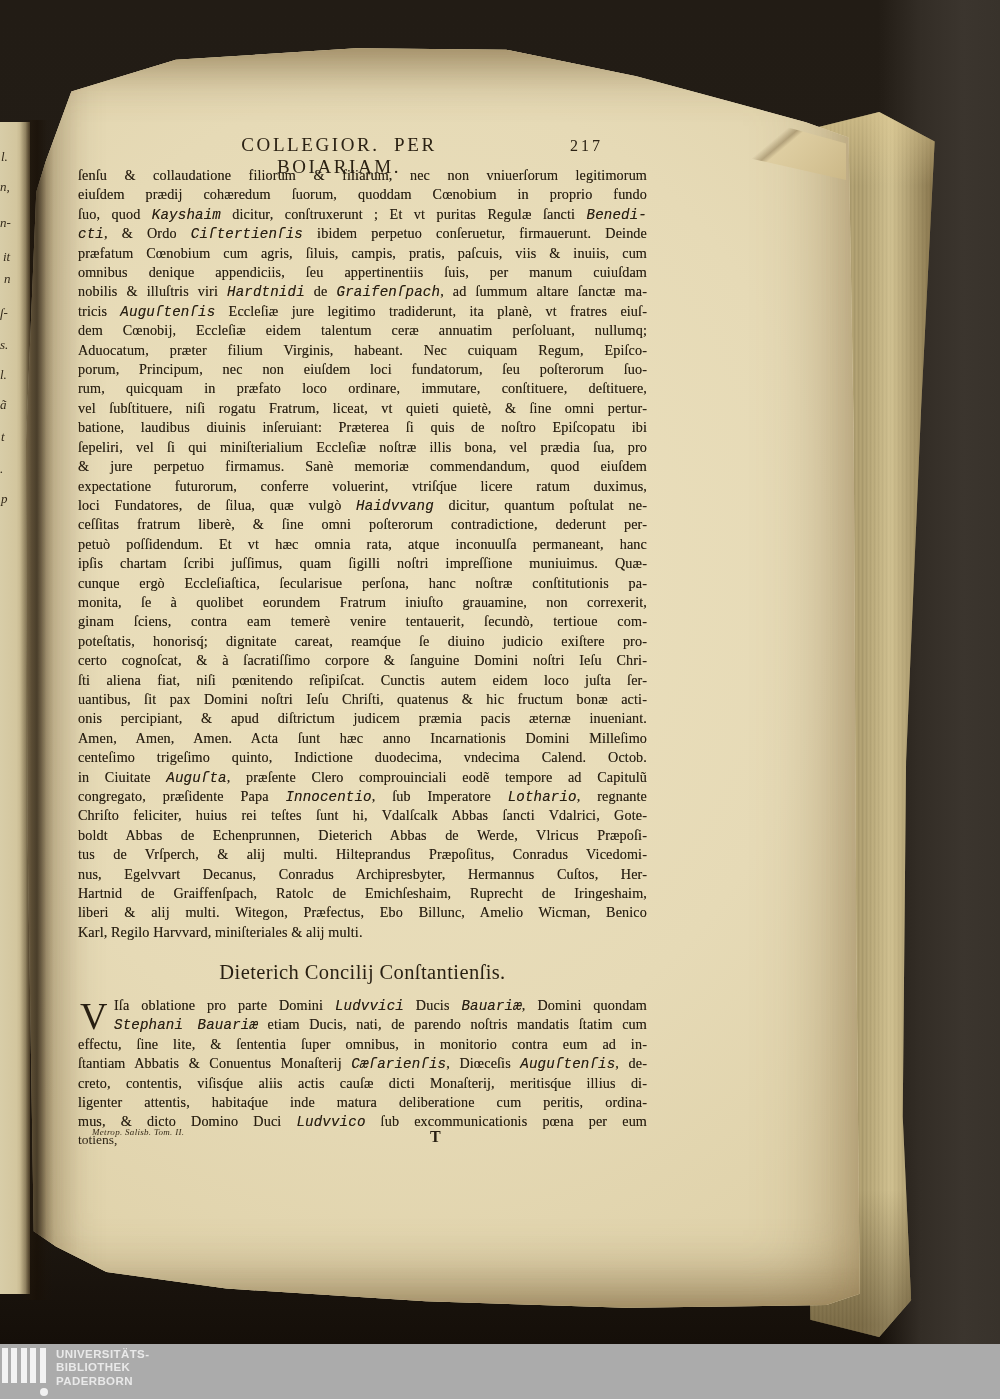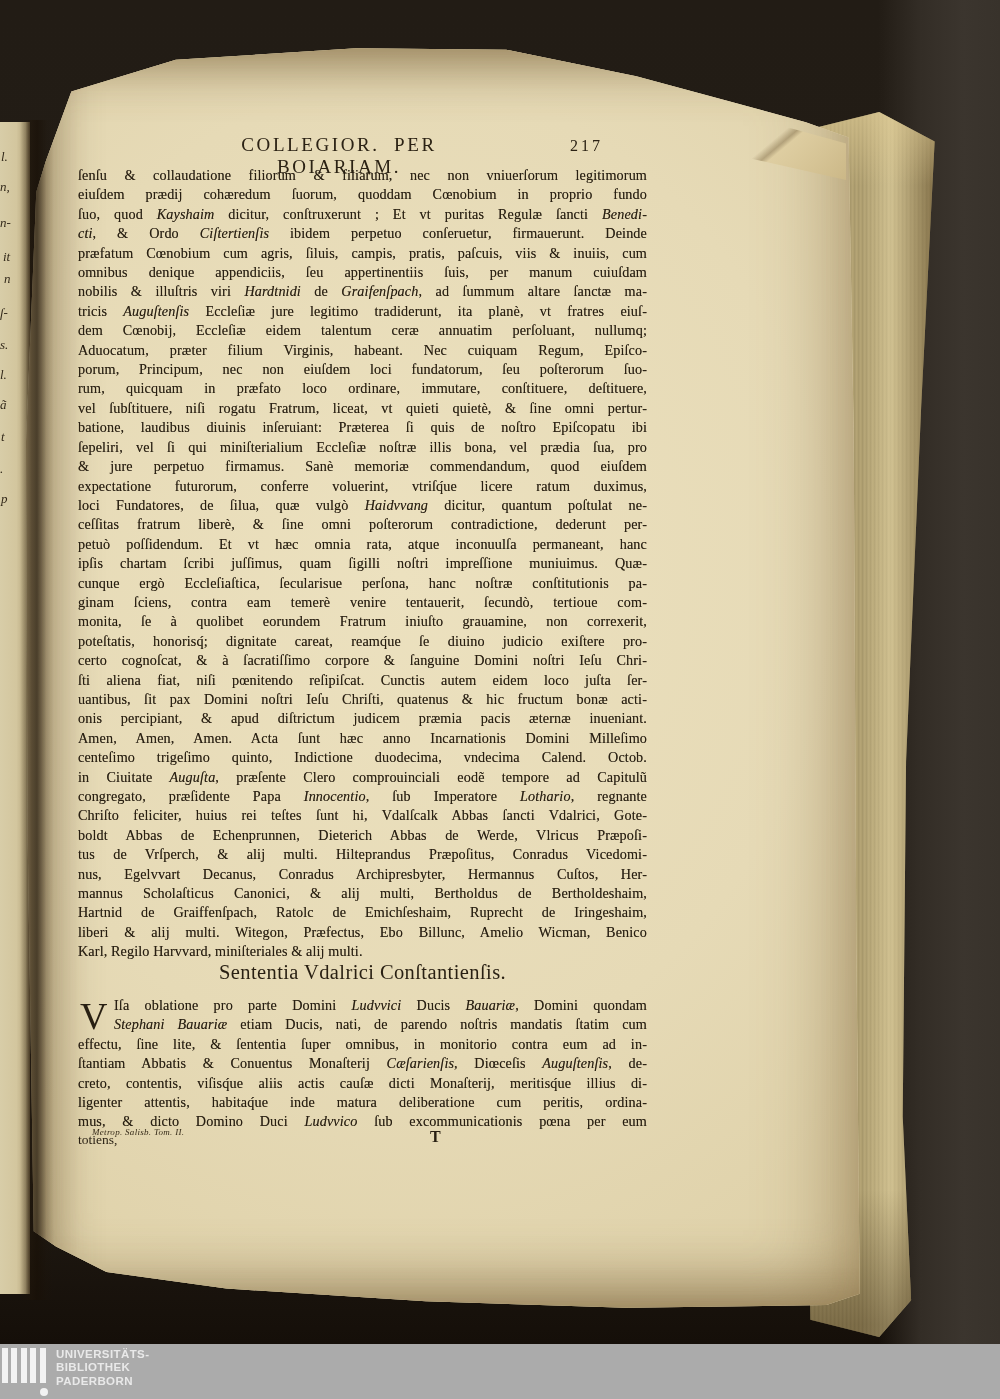--- a/index.html
+++ b/index.html
@@ -48,21 +48,21 @@
     font-size:19px;letter-spacing:2.6px;word-spacing:7px;color:#2b2214;}
   .page-number{position:absolute;left:492px;top:3px;font-size:16px;letter-spacing:3px;color:#2b2214;}
   .body-block{position:absolute;left:78px;width:569px;}
   #body1{top:166px;}
   #body2{top:996px;}
   .tline{height:19.42px;font-size:14.2px;line-height:19.42px;color:#281f12;
     text-align:justify;text-align-last:justify;letter-spacing:.12px;
     text-shadow:0 0 .4px rgba(40,31,18,.55);}
   .tline.nojust{text-align-last:left;}
   .tline.indent{padding-left:36px;}
-  .tline i{font-style:italic;}
+  .tline i{font-style:italic;font-family:Liberation Mono, monospace;}
   .section-heading{position:absolute;left:78px;top:961px;width:569px;text-align:center;
     font-size:20.5px;letter-spacing:.4px;color:#281f12;}
   .drop-cap{position:absolute;left:80px;top:997px;font-size:38px;line-height:38px;color:#281f12;}
   .footer-note{position:absolute;left:92px;top:1127px;font-style:italic;font-size:9px;
     letter-spacing:.3px;color:#352a18;}
   .gathering{position:absolute;left:430px;top:1128px;font-size:16px;font-weight:bold;color:#281f12;}
   .catchword-row{position:absolute;left:78px;top:1132px;width:569px;text-align:left;
     font-size:13.5px;color:#281f12;}
   
   .banner{position:absolute;left:0;bottom:0;width:1000px;height:55px;background:#ababab;z-index:9;}
@@ -118,42 +118,41 @@
     <div class="tline">vel ſubſtituere, niſi rogatu Fratrum, liceat, vt quieti quietè, &amp; ſine omni pertur-</div>
     <div class="tline">batione, laudibus diuinis inſeruiant: Præterea ſi quis de noſtro Epiſcopatu ibi</div>
     <div class="tline">ſepeliri, vel ſi qui miniſterialium Eccleſiæ noſtræ illis bona, vel prædia ſua, pro</div>
     <div class="tline">&amp; jure perpetuo firmamus.  Sanè memoriæ commendandum, quod eiuſdem</div>
     <div class="tline">expectatione futurorum, conferre voluerint, vtriſq́ue licere ratum duximus,</div>
     <div class="tline">loci Fundatores, de ſilua, quæ vulgò <i>Haidvvang</i> dicitur, quantum poſtulat ne-</div>
     <div class="tline">ceſſitas fratrum liberè, &amp; ſine omni poſterorum contradictione, dederunt per-</div>
     <div class="tline">petuò poſſidendum. Et vt hæc omnia rata, atque inconuulſa permaneant, hanc</div>
     <div class="tline">ipſis chartam ſcribi juſſimus, quam ſigilli noſtri impreſſione muniuimus. Quæ-</div>
     <div class="tline">cunque ergò Eccleſiaſtica, ſecularisue perſona, hanc noſtræ conſtitutionis pa-</div>
+    <div class="tline">monita, ſe à quolibet eorundem Fratrum iniuſto grauamine, non correxerit,</div>
     <div class="tline">ginam ſciens, contra eam temerè venire tentauerit, ſecundò, tertioue com-</div>
-    <div class="tline">monita, ſe à quolibet eorundem Fratrum iniuſto grauamine, non correxerit,</div>
     <div class="tline">poteſtatis, honorisq́; dignitate careat, reamq́ue ſe diuino judicio exiſtere pro-</div>
     <div class="tline">certo cognoſcat, &amp; à ſacratiſſimo corpore &amp; ſanguine Domini noſtri Ieſu Chri-</div>
     <div class="tline">ſti aliena fiat, niſi pœnitendo reſipiſcat.   Cunctis autem eidem loco juſta ſer-</div>
     <div class="tline">uantibus, ſit pax Domini noſtri Ieſu Chriſti, quatenus &amp; hic fructum bonæ acti-</div>
     <div class="tline">onis percipiant, &amp; apud diſtrictum judicem præmia pacis æternæ inueniant.</div>
     <div class="tline">Amen, Amen, Amen.   Acta ſunt hæc anno Incarnationis Domini Milleſimo</div>
     <div class="tline">centeſimo trigeſimo quinto, Indictione duodecima, vndecima Calend. Octob.</div>
     <div class="tline">in Ciuitate <i>Auguſta</i>, præſente Clero comprouinciali eodẽ tempore ad Capitulũ</div>
     <div class="tline">congregato, præſidente Papa <i>Innocentio</i>, ſub Imperatore <i>Lothario</i>, regnante</div>
     <div class="tline">Chriſto feliciter, huius rei teſtes ſunt hi, Vdalſcalk Abbas ſancti Vdalrici, Gote-</div>
     <div class="tline">boldt Abbas de Echenprunnen, Dieterich Abbas de Werde, Vlricus Præpoſi-</div>
     <div class="tline">tus de Vrſperch, &amp; alij multi. Hilteprandus Præpoſitus, Conradus Vicedomi-</div>
     <div class="tline">nus, Egelvvart Decanus, Conradus Archipresbyter, Hermannus Cuſtos, Her-</div>
-    <div class="tline">mannus Scholaſticus Canonici, &amp; alij multi, Bertholdus de Bertholdeshaim,</div>
     <div class="tline">Hartnid de Graiffenſpach, Ratolc de Emichſeshaim, Ruprecht de Iringeshaim,</div>
     <div class="tline">liberi &amp; alij multi. Witegon, Præfectus, Ebo Billunc, Amelio Wicman, Benico</div>
     <div class="tline nojust">Karl, Regilo Harvvard, miniſteriales &amp; alij multi.</div>
   </div>
 
-<div class="section-heading">Sententia Vdalrici Conſtantienſis.</div>
+<div class="section-heading">Dieterich Concilij Conſtantienſis.</div>
 <div class="drop-cap">V</div>
 
 <div id="body2" class="body-block">
     <div class="tline indent">Iſa oblatione pro parte Domini <i>Ludvvici</i> Ducis <i>Bauariæ</i>, Domini quondam</div>
     <div class="tline indent"><i>Stephani Bauariæ</i> etiam Ducis, nati, de parendo noſtris mandatis ſtatim cum</div>
     <div class="tline">effectu, ſine lite, &amp; ſententia ſuper omnibus, in monitorio contra eum ad in-</div>
     <div class="tline">ſtantiam Abbatis &amp; Conuentus Monaſterij <i>Cæſarienſis</i>, Diœceſis <i>Auguſtenſis</i>, de-</div>
     <div class="tline">creto, contentis, viſisq́ue aliis actis cauſæ dicti Monaſterij, meritisq́ue illius di-</div>
     <div class="tline">ligenter attentis, habitaq́ue inde matura deliberatione cum peritis, ordina-</div>
     <div class="tline">mus, &amp; dicto Domino Duci <i>Ludvvico</i> ſub excommunicationis pœna per eum</div>

